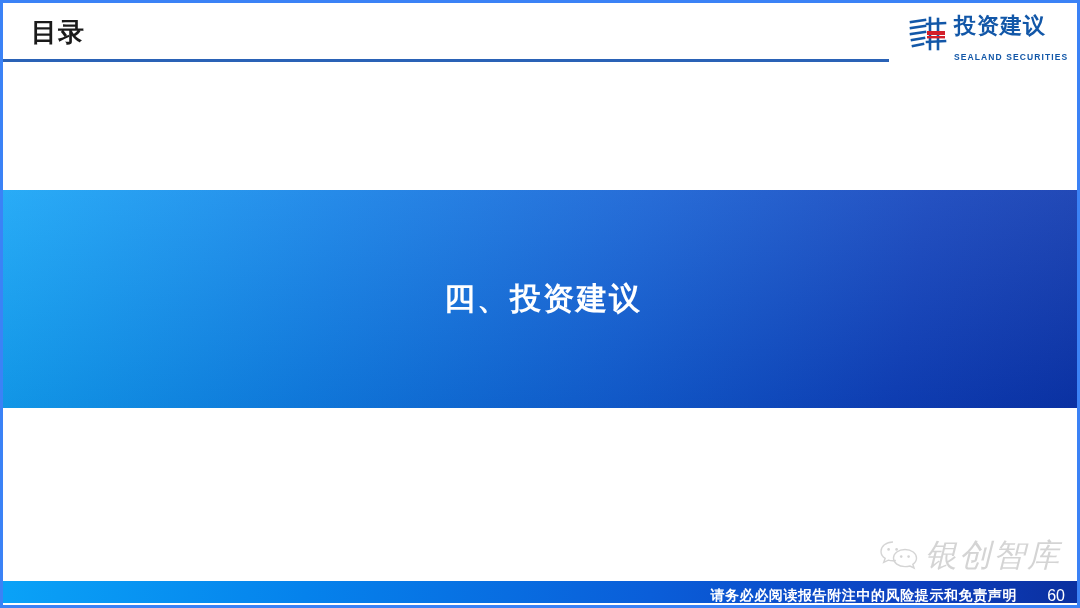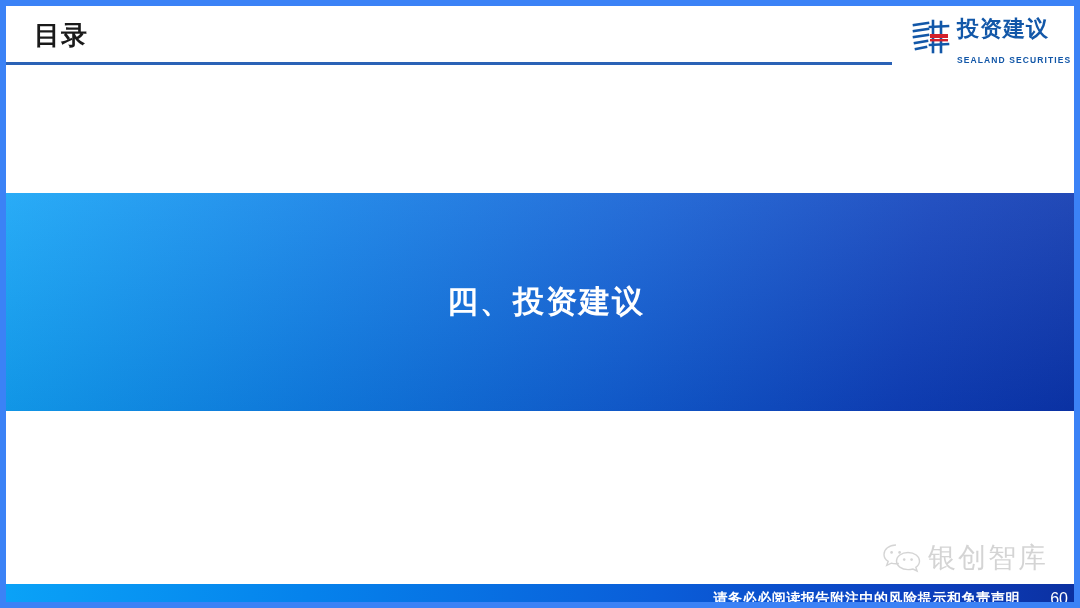--- a/index.html
+++ b/index.html
@@ -7,21 +7,21 @@
     padding: 0;
     background: #b8b8b8;
   }
   .slide {
     position: relative;
     width: 1080px;
     height: 608px;
     background: #ffffff;
     overflow: hidden;
     box-sizing: border-box;
-    border: 6px solid #3b82f6;
+    border: 3px solid #3b82f6;
     font-family: "Liberation Sans", sans-serif;
   }
 
   
   .header {
     position: absolute;
     left: 0;
     top: 0;
     width: 1080px;
     height: 62px;
@@ -127,25 +127,26 @@
     opacity: 0.42;
   }
   .watermark-icon {
     width: 40px;
     height: 32px;
     position: relative;
     flex: 0 0 auto;
     margin-right: 6px;
   }
   .watermark-text {
-    font-size: 28px;
+    font-size: 32px;
     color: #9b9b9b;
     letter-spacing: 2px;
     line-height: 30px;
     white-space: nowrap;
+    font-style: italic;
   }
 
   
   .footer {
     position: absolute;
     left: 0;
     top: 578px;
     width: 1080px;
     height: 22px;
     background: linear-gradient(95deg, #0aa2f7 0%, #0582ec 28%, #0a5ed9 60%, #0c3fbe 85%, #0b2f9e 100%);

